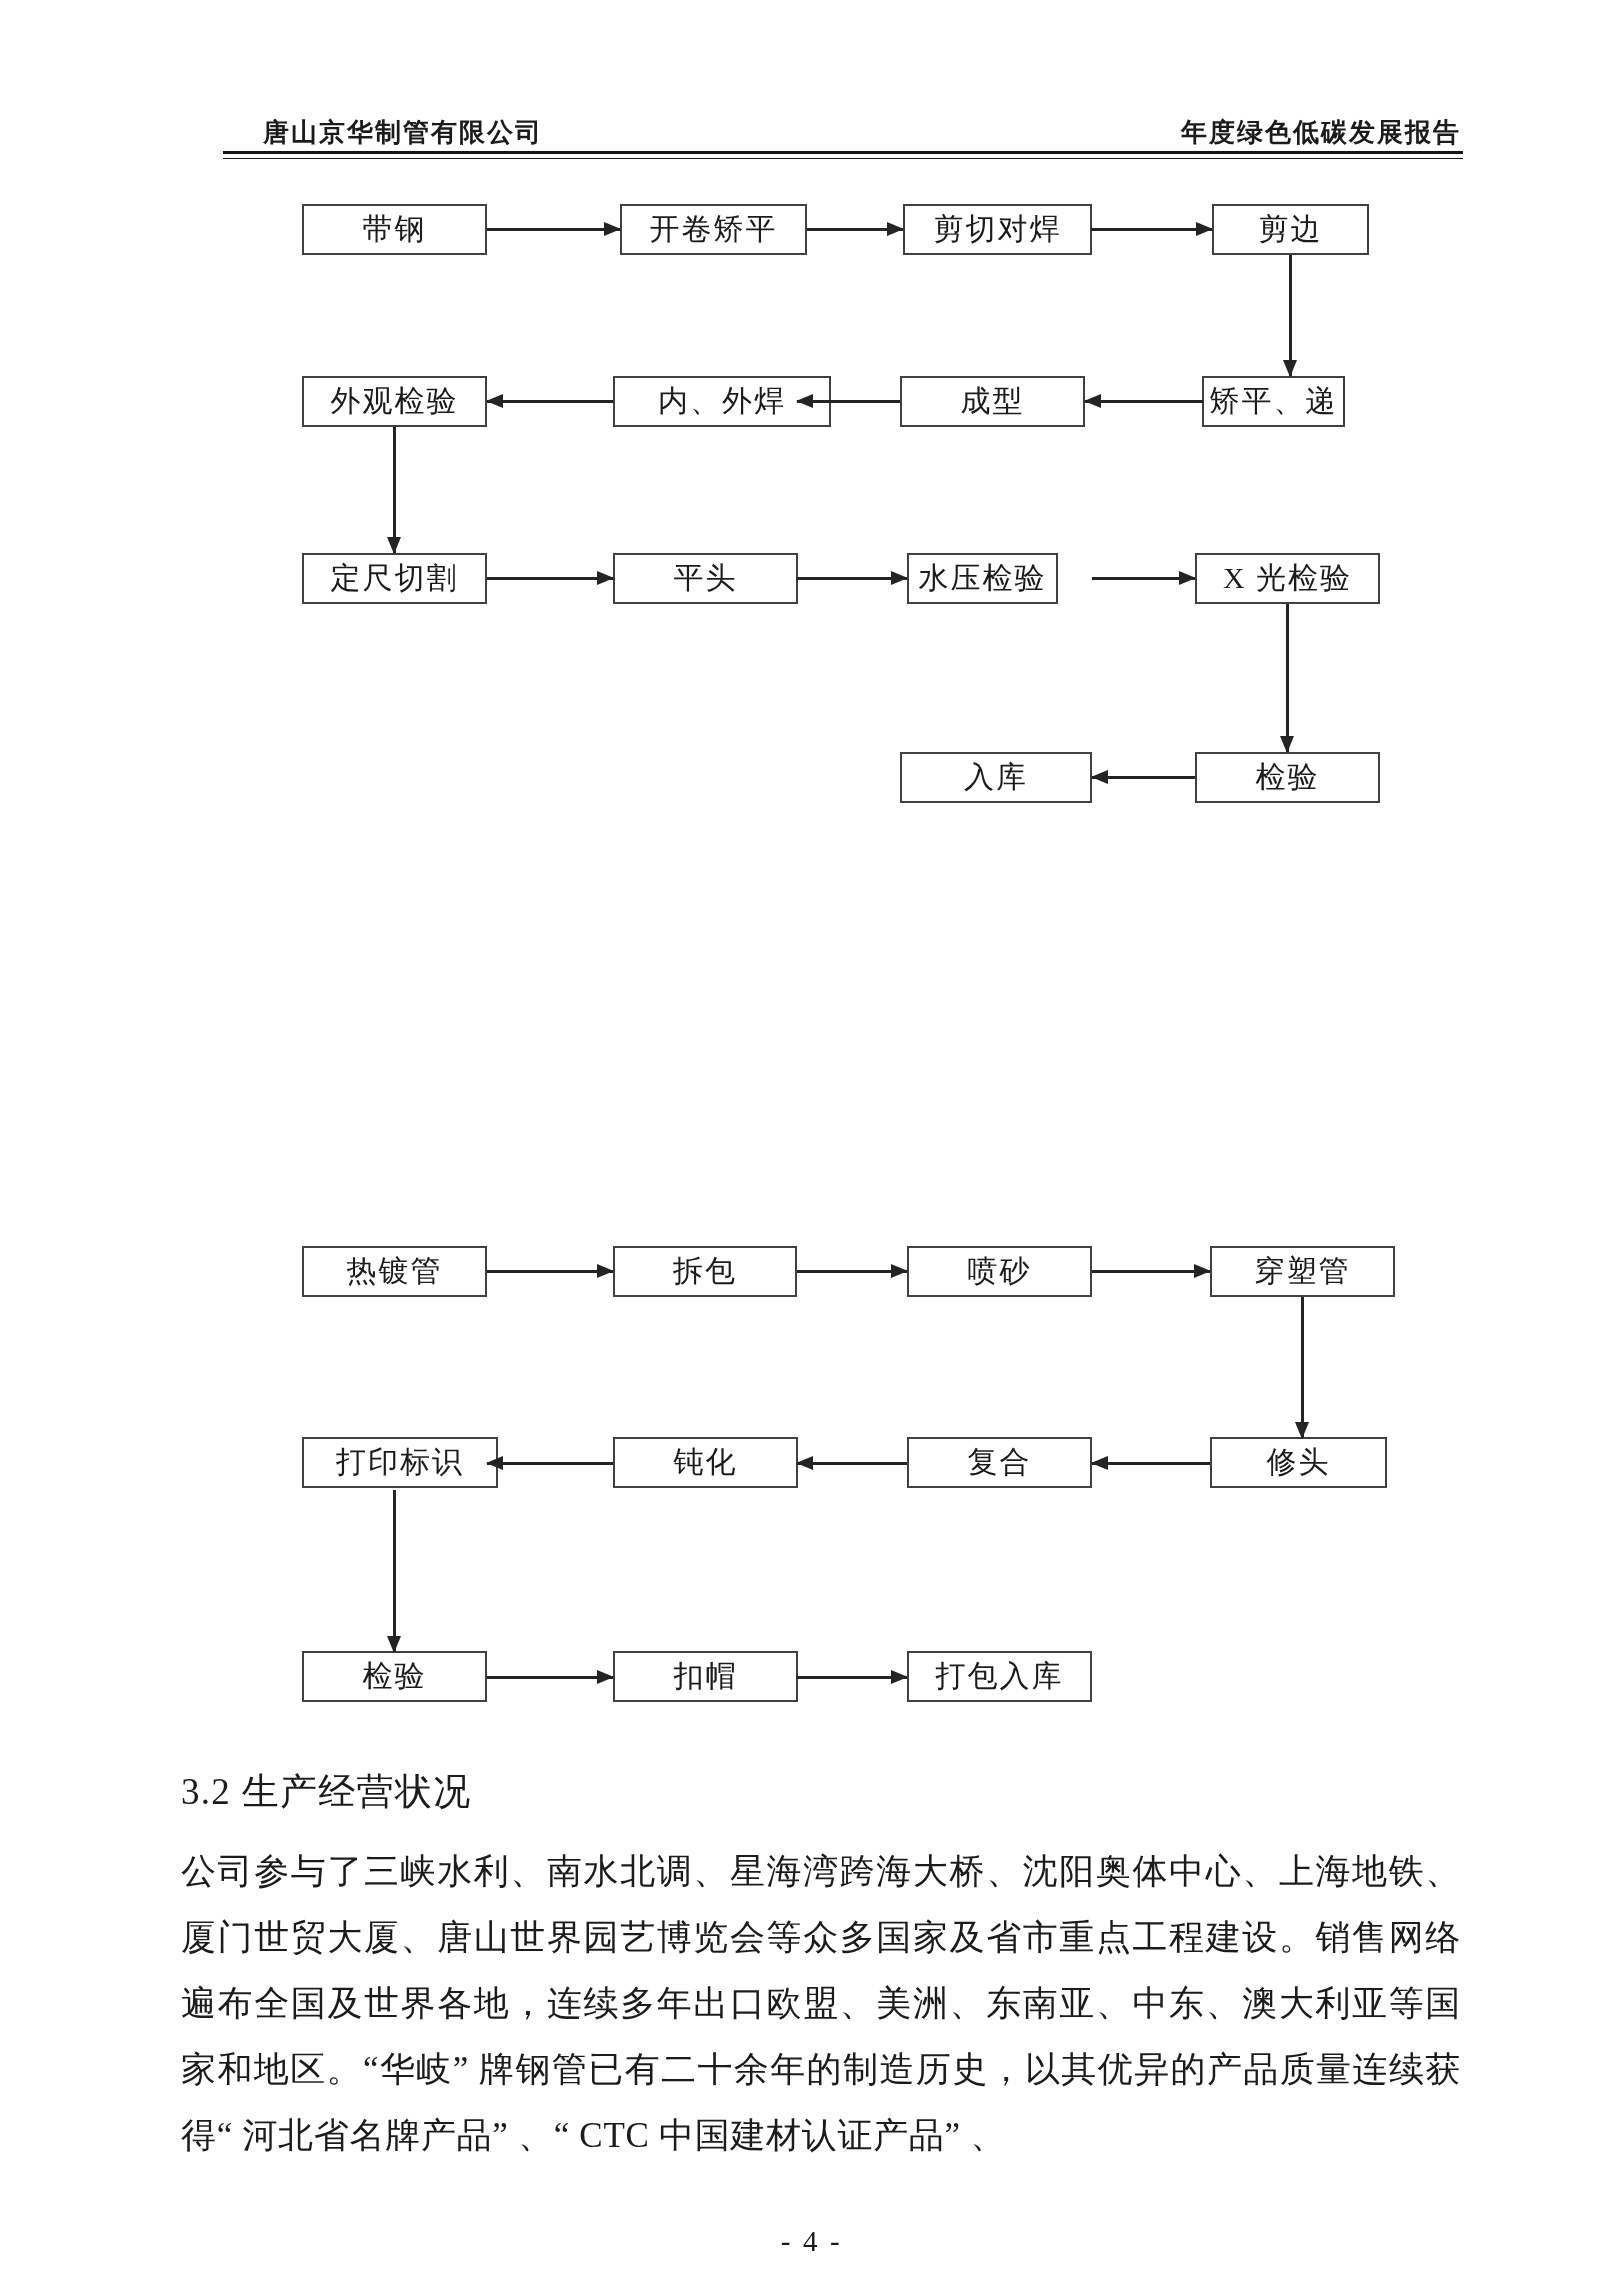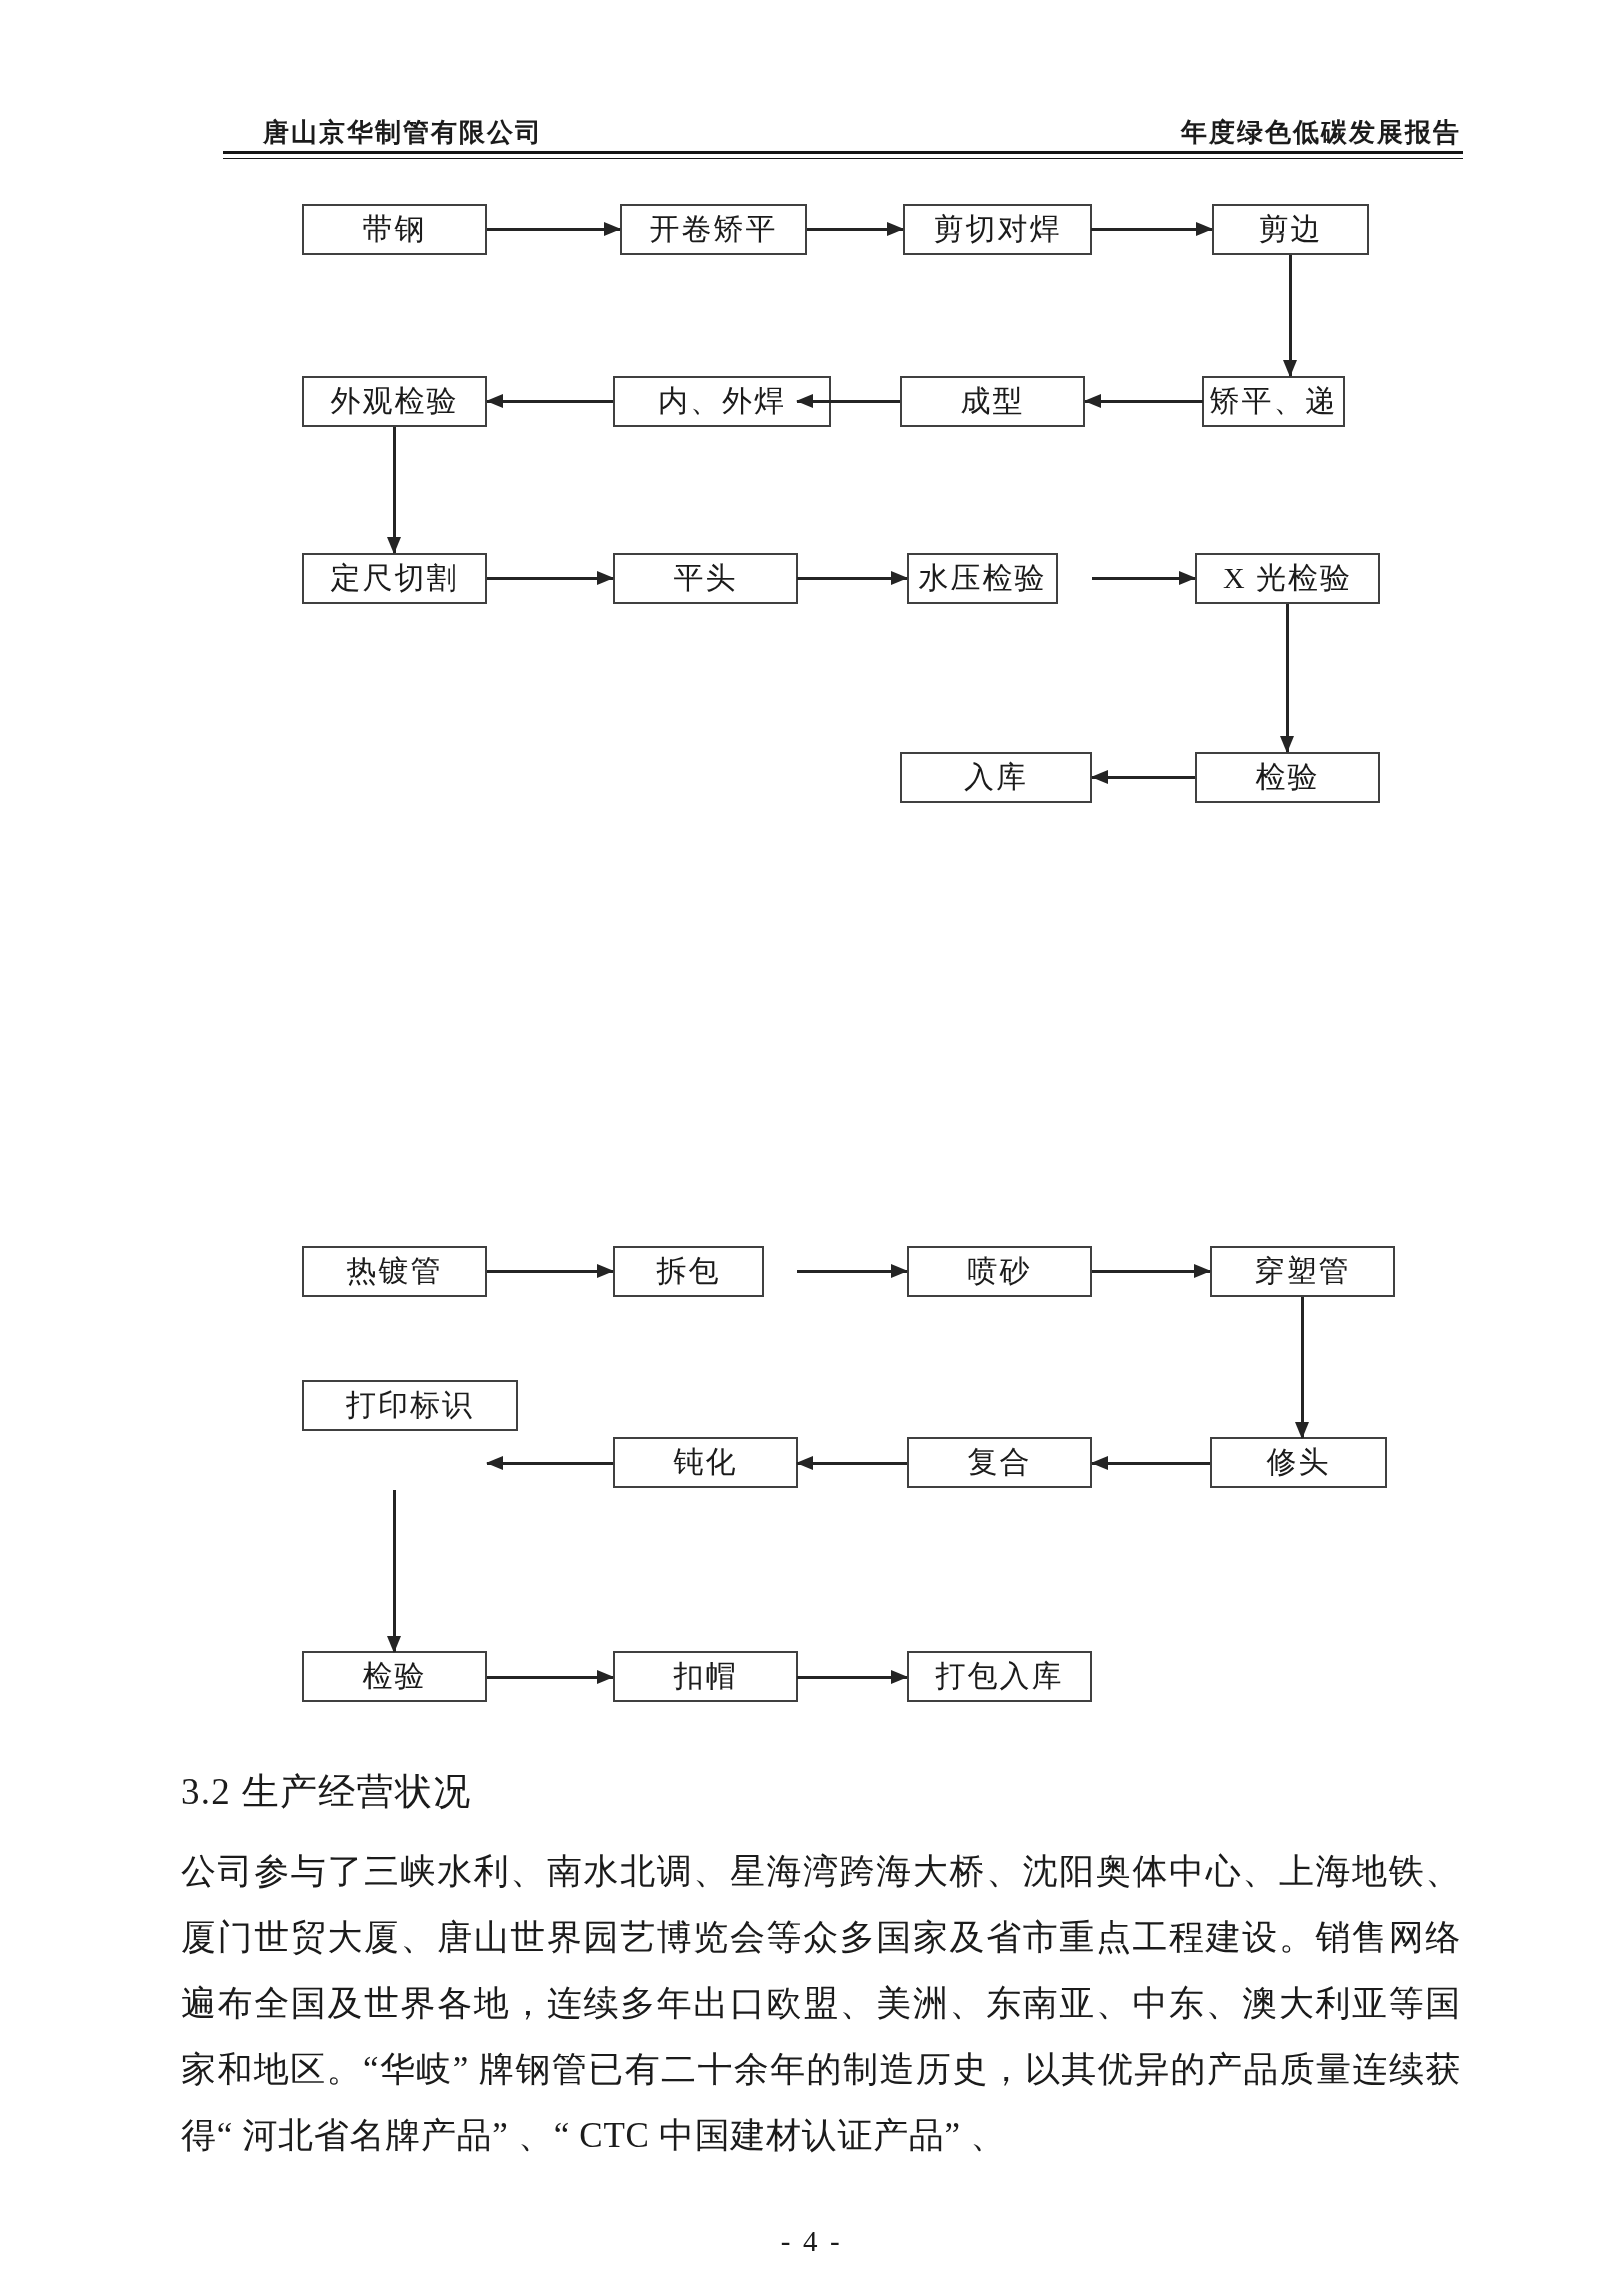--- a/index.html
+++ b/index.html
@@ -68,25 +68,25 @@
     <div class="arrow h right" style="left:487px;top:577px;width:126px"></div>
     <div class="arrow h right" style="left:797px;top:577px;width:110px"></div>
     <div class="arrow h right" style="left:1092px;top:577px;width:103px"></div>
     <div class="arrow v down" style="left:1286px;top:604px;height:148px"></div>
     <div class="arrow h left" style="left:1092px;top:776px;width:103px"></div>
   </div>
 
 
   <div>
     <div class="fbox" style="left:302px;top:1246px;width:185px">热镀管</div>
-    <div class="fbox" style="left:613px;top:1246px;width:151px">拆包</div>
+    <div class="fbox" style="left:613px;top:1246px;width:184px">拆包</div>
     <div class="fbox" style="left:907px;top:1246px;width:185px">喷砂</div>
     <div class="fbox" style="left:1210px;top:1246px;width:185px">穿塑管</div>
 
-    <div class="fbox" style="left:302px;top:1380px;width:216px">打印标识</div>
+    <div class="fbox" style="left:302px;top:1437px;width:196px">打印标识</div>
     <div class="fbox" style="left:613px;top:1437px;width:185px">钝化</div>
     <div class="fbox" style="left:907px;top:1437px;width:185px">复合</div>
     <div class="fbox" style="left:1210px;top:1437px;width:177px">修头</div>
 
     <div class="fbox" style="left:302px;top:1651px;width:185px">检验</div>
     <div class="fbox" style="left:613px;top:1651px;width:185px">扣帽</div>
     <div class="fbox" style="left:907px;top:1651px;width:185px">打包入库</div>
 
     <div class="arrow h right" style="left:487px;top:1270px;width:126px"></div>
     <div class="arrow h right" style="left:797px;top:1270px;width:110px"></div>

